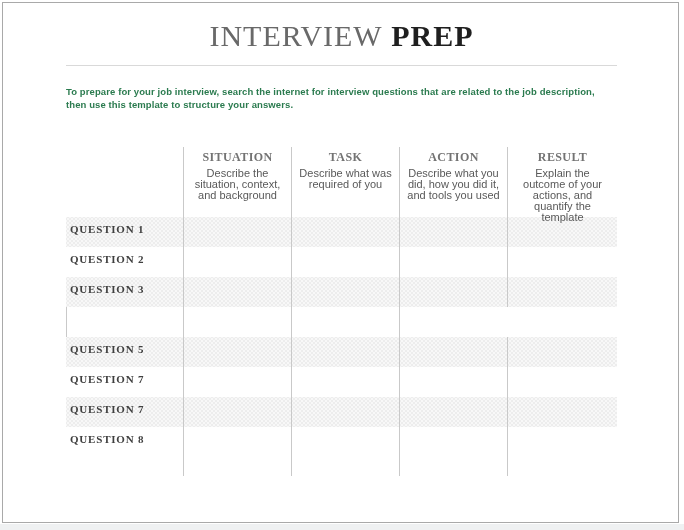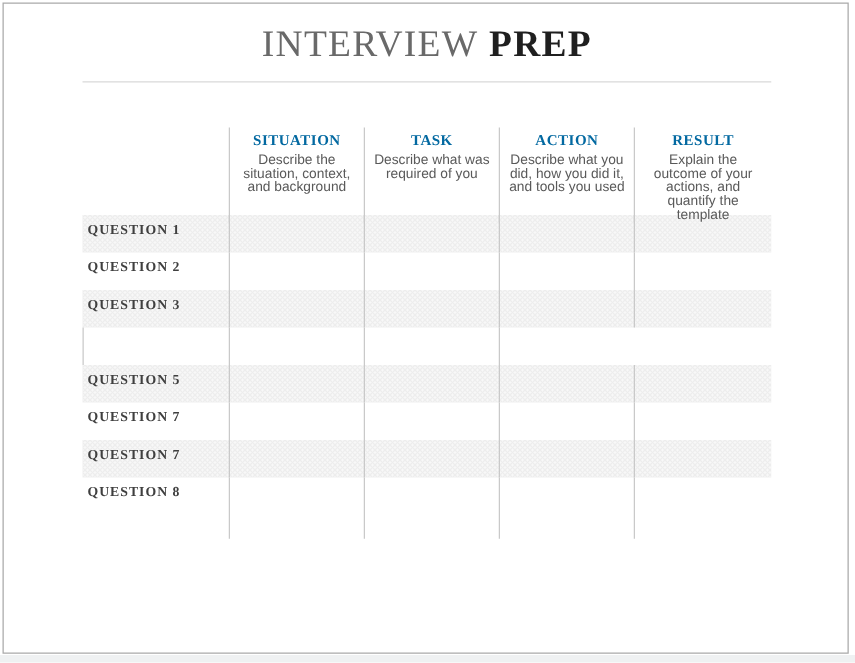--- a/index.html
+++ b/index.html
@@ -31,21 +31,21 @@
     font-size:9.5px; line-height:13px; letter-spacing:0.1px;
   }
 
   .prep-table { margin-top:36px; }
   .grid-row { display:grid; grid-template-columns:117px 108px 108px 108px 110px; }
 
   .header-row { height:70px; }
   .hcell { border-left:1px solid #c9c9c9; padding:3px 6px 0 6px; text-align:center; }
   .hcell .col-label {
     font-family:"Liberation Serif", serif; font-weight:700;
-    font-size:12px; letter-spacing:0.4px; color:#0369a1;
+    font-size:12px; letter-spacing:0.4px; color:#737373;
   }
   .hcell .col-desc {
     margin-top:3px; font-size:11px; line-height:11px; color:#595959;
   }
 
   .q-row { height:30px; }
   .q-row.shaded {
     background-color:#ededed;
     background-image:
       radial-gradient(#f8f8f8 0.8px, rgba(0,0,0,0) 0.9px),
@@ -64,20 +64,21 @@
 </head>
 <body>
 
 <div class="page">
   <div class="content">
 
     <h1 class="title"><span class="light">INTERVIEW</span><span> </span><span class="bold">PREP</span></h1>
 
     <div class="title-divider"></div>
 
+    <p class="intro">To prepare for your job interview, search the internet for interview questions that are related to the job description, then use this template to structure your answers.</p>
 
     <div class="prep-table">
 
       <div class="grid-row header-row">
         <div></div>
         <div class="hcell">
           <div class="col-label">SITUATION</div>
           <div class="col-desc">Describe the situation, context, and background</div>
         </div>
         <div class="hcell">

